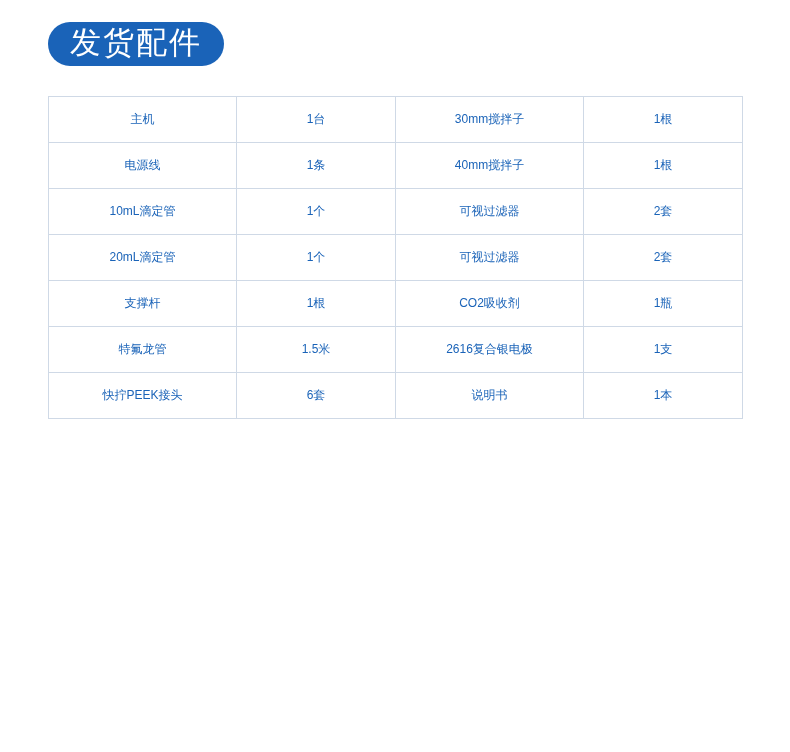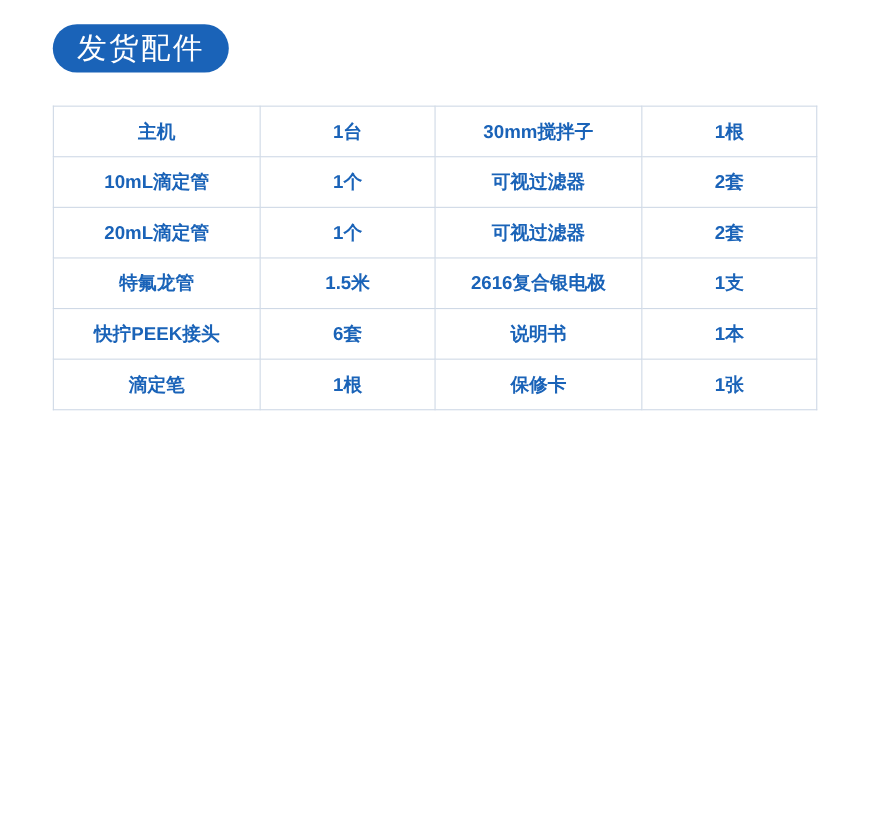--- a/index.html
+++ b/index.html
@@ -28,46 +28,46 @@
     background: #1a63b8;
     border-radius: 22px;
     display: flex;
     align-items: center;
     justify-content: center;
     padding: 0 22px;
     box-sizing: border-box;
   }
   .title-badge span {
     color: #ffffff;
-    font-size: 27px;
+    font-size: 31px;
     letter-spacing: 2px;
     font-weight: normal;
     line-height: 1;
+    font-family: Liberation Mono, monospace;
   }
   .table-wrap {
     position: absolute;
     left: 48px;
     top: 96px;
     width: 694px;
   }
   table.parts {
     border-collapse: collapse;
     width: 694px;
     table-layout: fixed;
   }
   table.parts td {
     height: 46px;
     border: 1px solid #cfd9e6;
     text-align: center;
     vertical-align: middle;
-    font-size: 17px;
+    font-size: 12px;
     color: #1a63b8;
     padding: 0 4px;
     box-sizing: border-box;
-    font-weight: bold;
   }
   td.qty {
     color: #333333;
     font-size: 15px;
   }
   td.empty {
     border-left: 1px solid #cfd9e6;
   }
   col.c-name { width: 188px; }
   col.c-qty  { width: 159px; }
@@ -90,46 +90,52 @@
           <col class="c-qty">
       </colgroup>
       <tbody>
           <tr>
             <td>主机</td>
             <td class="qty">1台</td>
             <td>30mm搅拌子</td>
             <td class="qty">1根</td>
           </tr>
           <tr>
+            <td>电源线</td>
+            <td class="qty">1条</td>
+            <td>40mm搅拌子</td>
+            <td class="qty">1根</td>
+          </tr>
+          <tr>
             <td>10mL滴定管</td>
             <td class="qty">1个</td>
             <td>可视过滤器</td>
             <td class="qty">2套</td>
           </tr>
           <tr>
             <td>20mL滴定管</td>
             <td class="qty">1个</td>
             <td>可视过滤器</td>
             <td class="qty">2套</td>
+          </tr>
+          <tr>
+            <td>支撑杆</td>
+            <td class="qty">1根</td>
+            <td>CO2吸收剂</td>
+            <td class="qty">1瓶</td>
           </tr>
           <tr>
             <td>特氟龙管</td>
             <td class="qty">1.5米</td>
             <td>2616复合银电极</td>
             <td class="qty">1支</td>
           </tr>
           <tr>
             <td>快拧PEEK接头</td>
             <td class="qty">6套</td>
             <td>说明书</td>
             <td class="qty">1本</td>
           </tr>
-          <tr>
-            <td>滴定笔</td>
-            <td class="qty">1根</td>
-            <td>保修卡</td>
-            <td class="qty">1张</td>
-          </tr>
         </tbody>
     </table>
   </div>
 
 </div>
 
 </body></html>

